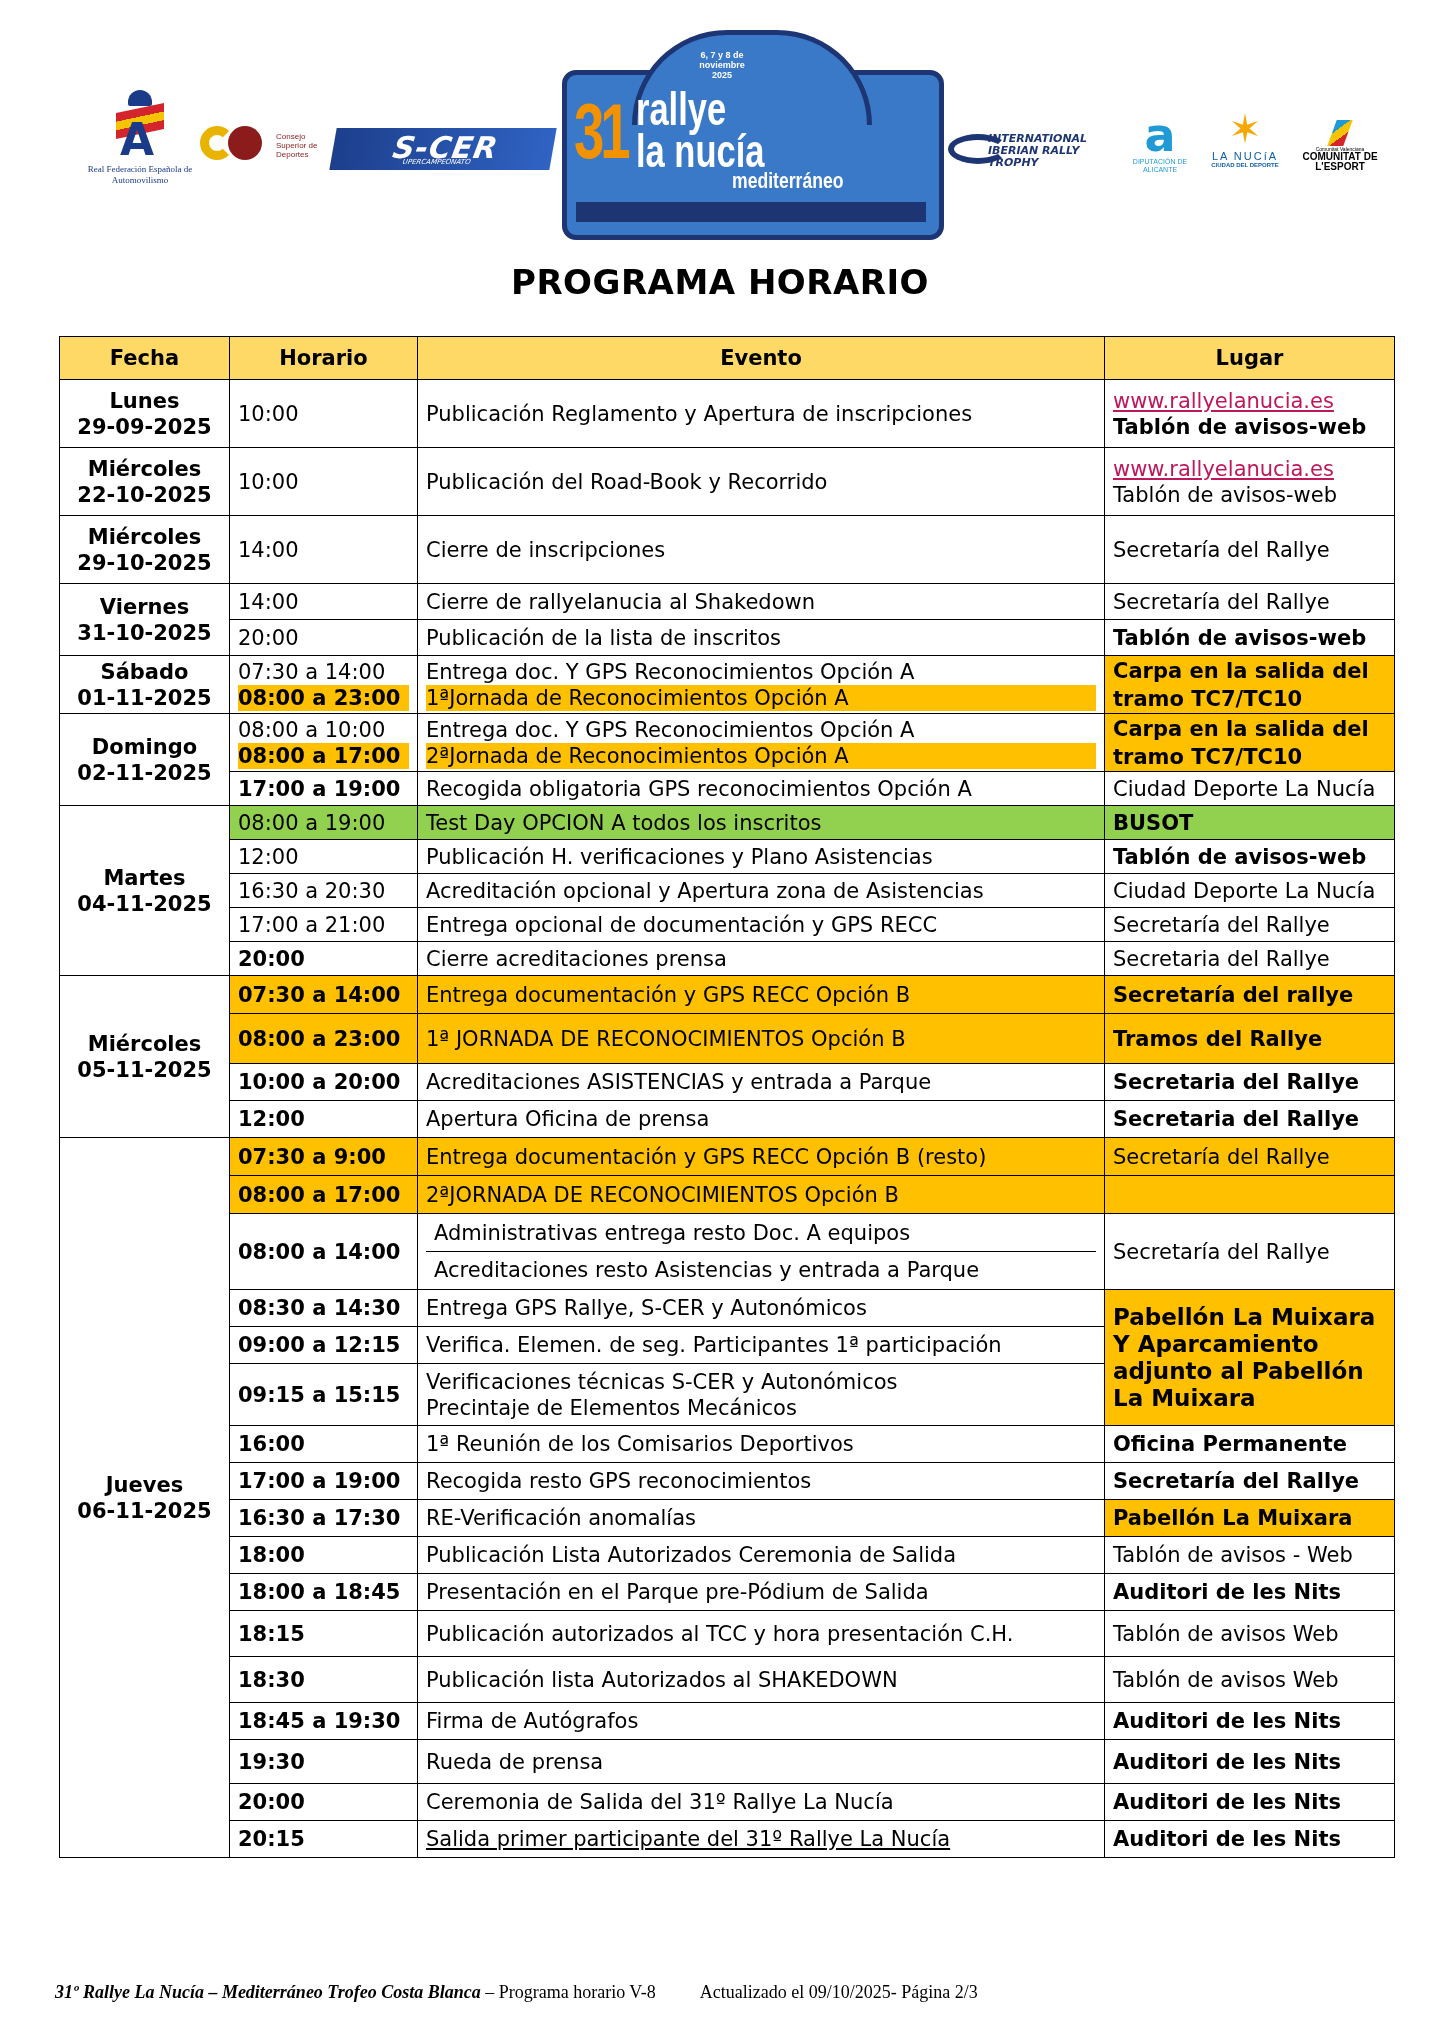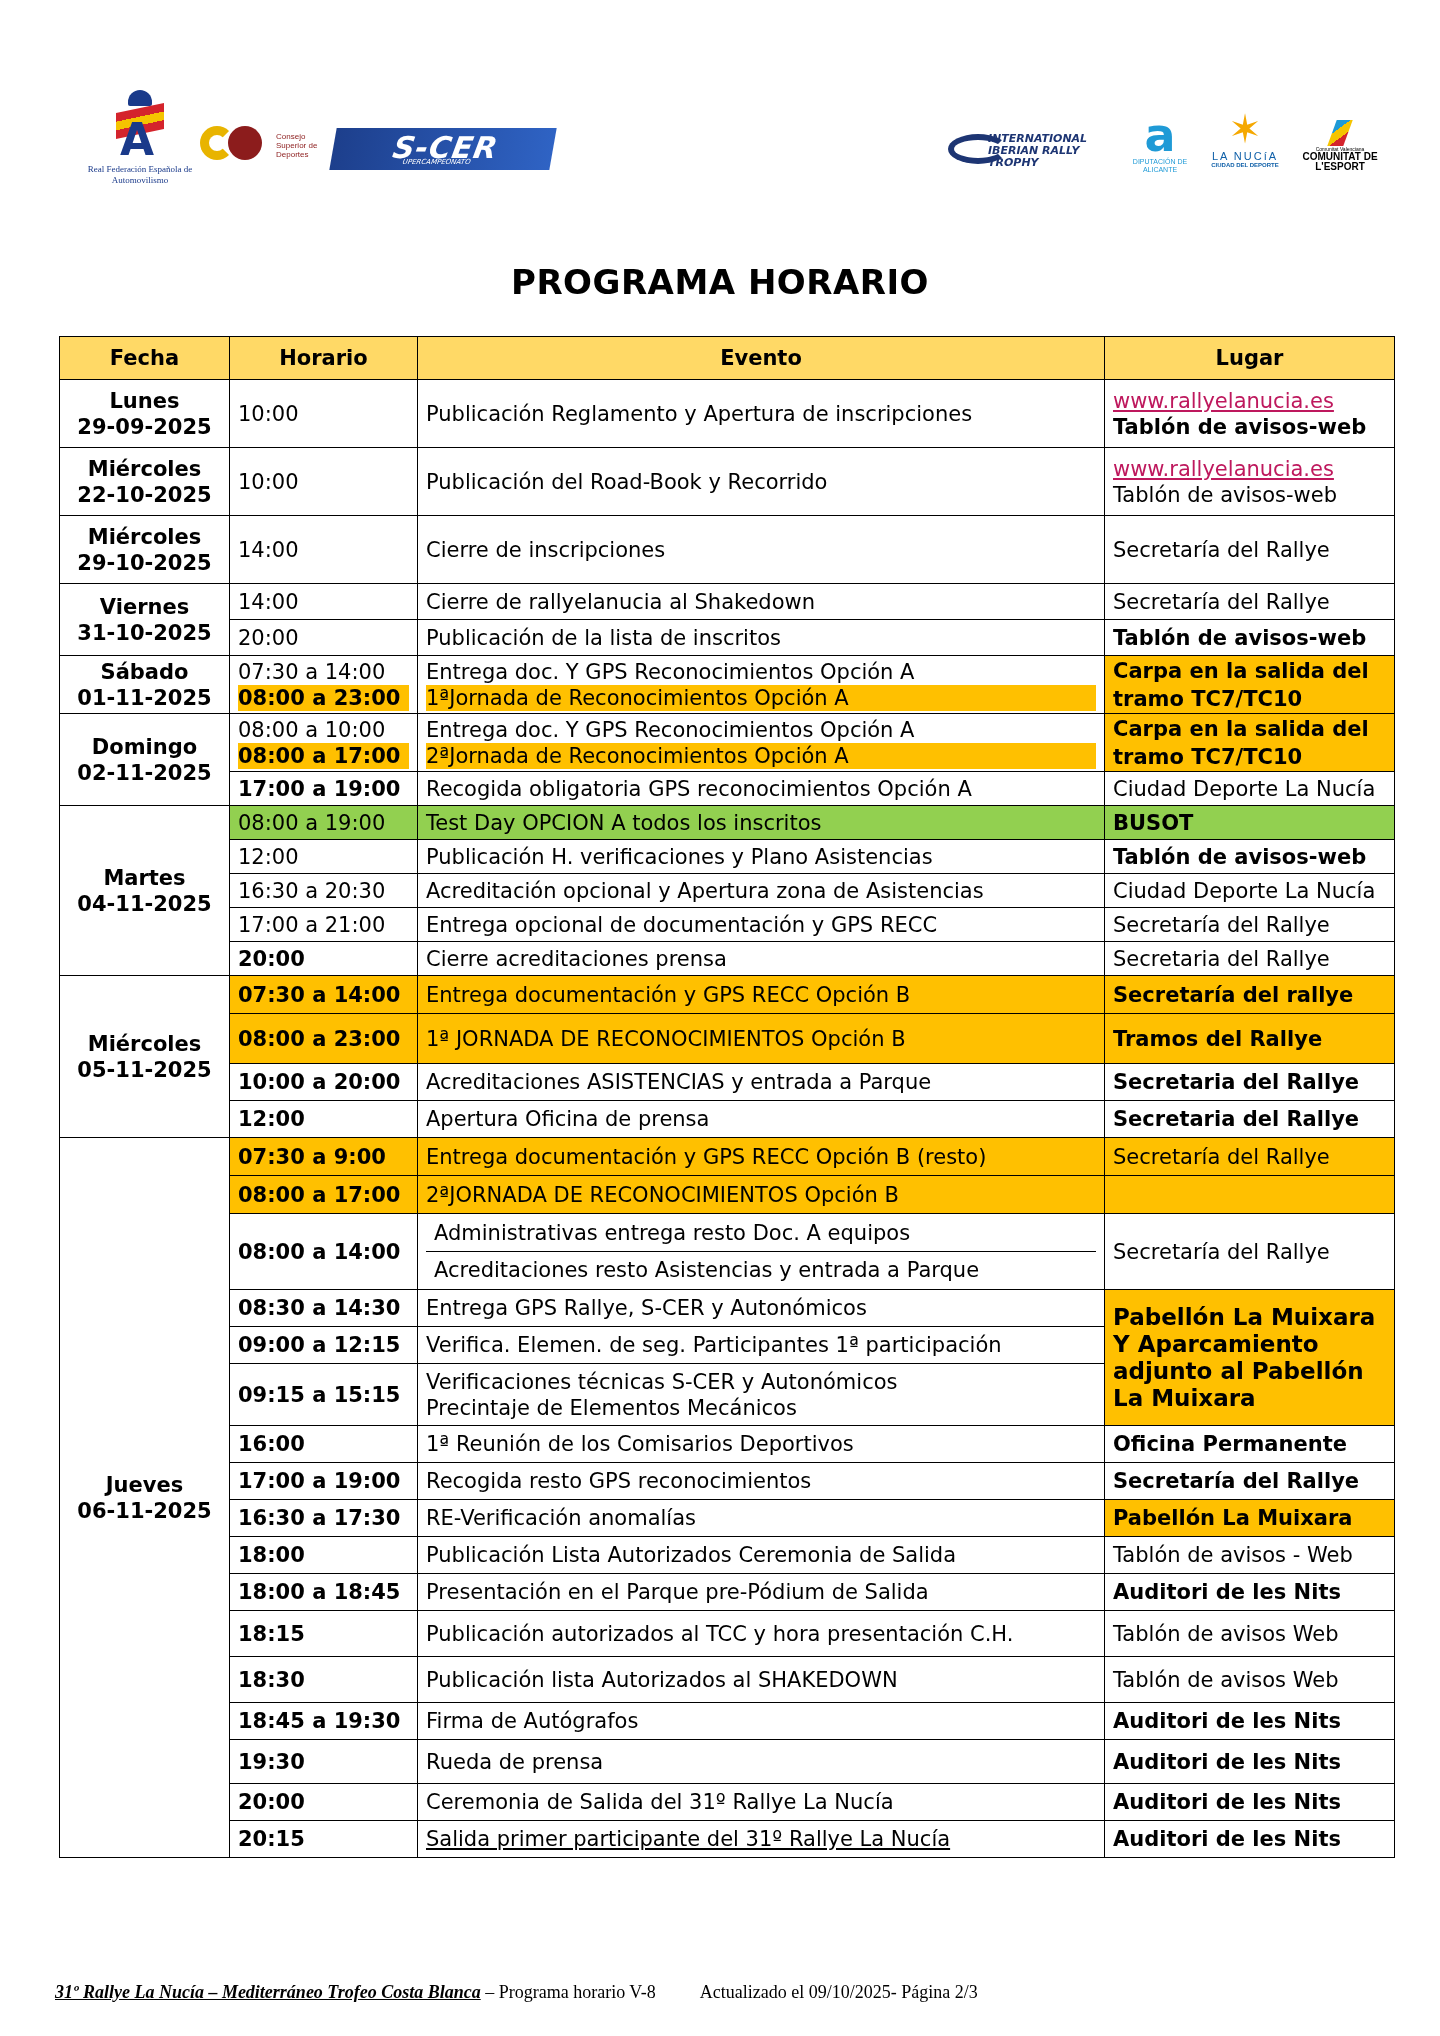--- a/index.html
+++ b/index.html
@@ -74,21 +74,21 @@
   .u { text-decoration: underline; }
   a.link { color: #be185d; text-decoration: underline; font-weight: normal; }
   .stack { display: block; }
   .stack span { display: block; }
   td.split { padding: 0; }
   td.split .sub { padding: 0 8px; display: block; }
   td.split .sub + .sub { border-top: 1.5px solid #000; }
 
   
   .footer { position: absolute; top: 1982px; left: 55px; width: 1330px; font: 18px "Liberation Serif", serif; white-space: nowrap; }
-  .footer .it { font-style: italic; font-weight: bold; text-decoration: underline; }
+  .footer .it { font-style: italic; font-weight: bold; }
   .footer .gap { display: inline-block; width: 44px; }
 </style>
 </head>
 <body>
 
 <div class="logos">
   <div class="logo rfea">
     <div class="mark">
       <div class="crown"></div>
         <div class="flag"></div>
@@ -101,20 +101,30 @@
     <div class="c1"></div>
       <div class="c2"></div>
     <div class="t" style="width:50px">Consejo Superior de Deportes</div>
   </div>
 
   <div class="logo scer">
     <div class="t">S-CER</div>
     <div class="s">UPERCAMPEONATO</div>
   </div>
 
+  <div class="logo plate">
+    <div class="outer"></div>
+    <div class="dome"></div>
+    <div class="dates" style="width:60px">6, 7 y 8 de noviembre 2025</div>
+    <div class="num">31</div>
+    <div class="r1">rallye</div>
+    <div class="r2">la nucía</div>
+    <div class="r3">mediterráneo</div>
+    <div class="sp"></div>
+  </div>
 
   <div class="logo iirt">
     <div class="sw"></div>
     <div class="t" style="width:110px">INTERNATIONAL IBERIAN RALLY TROPHY</div>
   </div>
 
   <div class="logo dip">
     <div class="a">a</div>
     <div class="t">DIPUTACIÓN DE ALICANTE</div>
   </div>

